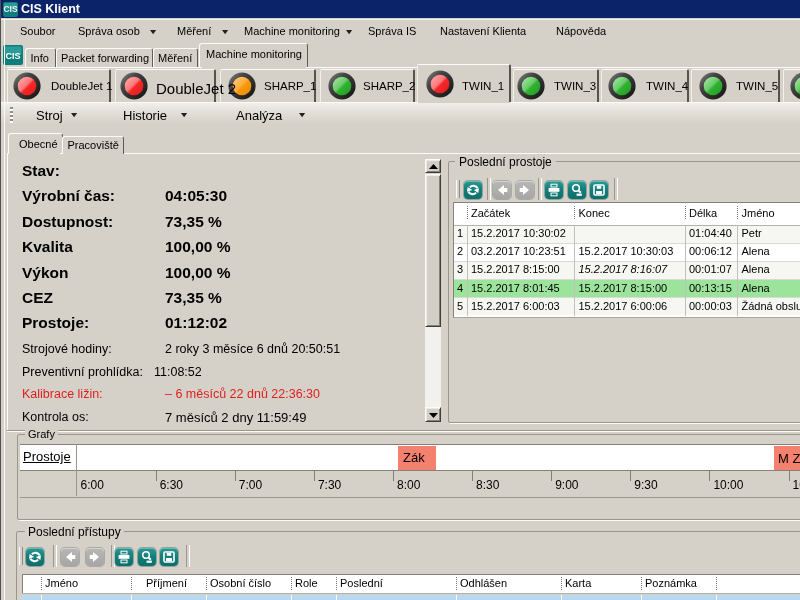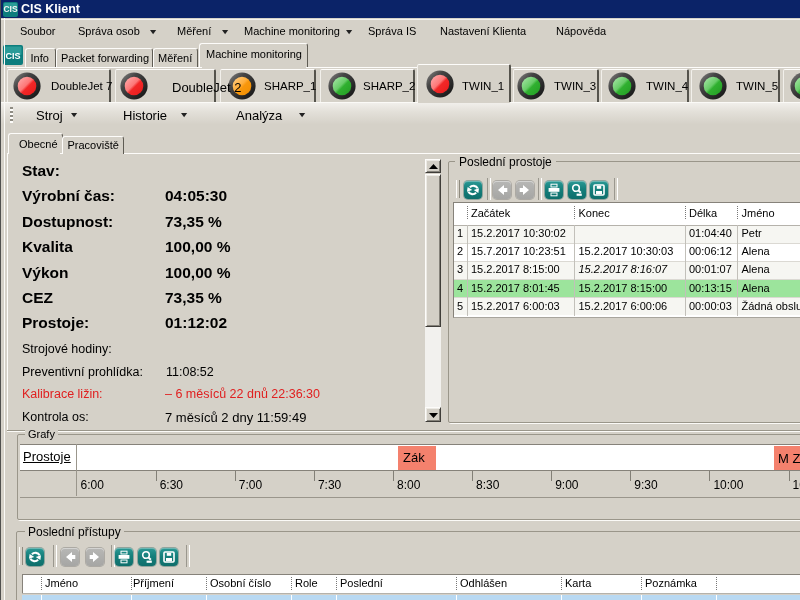--- a/index.html
+++ b/index.html
@@ -136,22 +136,22 @@
       <circle cx="14" cy="14" r="9.3" fill="url(#lgrn)"></circle>
     </svg>
   <svg class="abs" style="left:699px;top:72px" width="28" height="28">
       <circle cx="14" cy="14" r="13.6" fill="url(#rg)"></circle>
       <circle cx="14" cy="14" r="9.3" fill="url(#lgrn)"></circle>
     </svg>
   <svg class="abs" style="left:790px;top:72px" width="28" height="28">
       <circle cx="14" cy="14" r="13.6" fill="url(#rg)"></circle>
       <circle cx="14" cy="14" r="9.3" fill="url(#lgrn)"></circle>
     </svg>
-  <div class="txt" style="left:51px;top:80px;font-size:11.5px;">DoubleJet 7</div>
-  <div class="txt" style="left:156px;top:80px;font-size:13px;margin-left:16px;">DoubleJet 2</div>
+  <div class="txt" style="left:51px;top:80px;font-size:11.5px;">DoubleJet 1</div>
+  <div class="txt" style="left:156px;top:80px;font-size:15px;">DoubleJet 2</div>
   <div class="txt" style="left:264px;top:80px;font-size:11.5px;">SHARP_1</div>
   <div class="txt" style="left:363px;top:80px;font-size:11.5px;">SHARP_2</div>
   <div class="txt" style="left:462px;top:80px;font-size:11.5px;">TWIN_1</div>
   <div class="txt" style="left:554px;top:80px;font-size:11.5px;">TWIN_3</div>
   <div class="txt" style="left:646px;top:80px;font-size:11.5px;">TWIN_4</div>
   <div class="txt" style="left:736px;top:80px;font-size:11.5px;">TWIN_5</div>
   <div class="hline" style="left:0;top:102px;width:800px;background:#fbfaf7;"></div>
   <div class="hline" style="left:418px;top:102px;width:92px;background:#d5d1c8;"></div>
 
   <div class="abs" style="left:0;top:103px;width:800px;height:25px;background:linear-gradient(180deg,#f1efeb 0%,#e3e0d9 35%,#d5d1c8 85%);"></div>
@@ -184,22 +184,23 @@
   <div class="txt" style="left:165px;top:212.5px;font-size:15.5px;font-weight:bold;">73,35 %</div>
   <div class="txt" style="left:22px;top:238px;font-size:15.5px;font-weight:bold;">Kvalita</div>
   <div class="txt" style="left:165px;top:238px;font-size:15.5px;font-weight:bold;">100,00 %</div>
   <div class="txt" style="left:22px;top:263.5px;font-size:15.5px;font-weight:bold;">Výkon</div>
   <div class="txt" style="left:165px;top:263.5px;font-size:15.5px;font-weight:bold;">100,00 %</div>
   <div class="txt" style="left:22px;top:289px;font-size:15.5px;font-weight:bold;">CEZ</div>
   <div class="txt" style="left:165px;top:289px;font-size:15.5px;font-weight:bold;">73,35 %</div>
   <div class="txt" style="left:22px;top:314px;font-size:15.5px;font-weight:bold;">Prostoje:</div>
   <div class="txt" style="left:165px;top:314px;font-size:15.5px;font-weight:bold;">01:12:02</div>
   <div class="txt" style="left:22px;top:342px;font-size:12.5px;">Strojové hodiny:</div>
+  <div class="txt" style="left:165px;top:342px;font-size:12.5px;">2 roky 3 měsíce 6 dnů 20:50:51</div>
   <div class="txt" style="left:22px;top:364.5px;font-size:12.5px;">Preventivní prohlídka:</div>
-  <div class="txt" style="left:166px;top:364.5px;font-size:12.5px;">11:08:52</div>
+  <div class="txt" style="left:154px;top:364.5px;font-size:12.5px;">11:08:52</div>
   <div class="txt" style="left:22px;top:387px;font-size:12.5px;color:#e02020;">Kalibrace ližin:</div>
   <div class="txt" style="left:165px;top:387px;font-size:12.5px;color:#e02020;">– 6 měsíců 22 dnů 22:36:30</div>
   <div class="txt" style="left:22px;top:409.5px;font-size:12.5px;">Kontrola os:</div>
   <div class="txt" style="left:165px;top:409.5px;font-size:13px;">7 měsíců 2 dny 11:59:49</div>
 
   <div class="sbtn" style="left:425px;top:159px;height:14px;"></div>
   <svg class="abs" style="left:429px;top:164px" width="9" height="5">
       <path d="M4.5 0 L9 5 L0 5 Z" fill="#000"></path>
     </svg>
   <div class="sbtn" style="left:425px;top:174px;height:153px;"></div>
@@ -280,21 +281,21 @@
   <div class="hdots" style="left:737px;top:206px;"></div>
   <div class="cell" style="left:471px;top:207px;">Začátek</div>
   <div class="cell" style="left:578.5px;top:207px;">Konec</div>
   <div class="cell" style="left:689px;top:207px;">Délka</div>
   <div class="cell" style="left:741.5px;top:207px;">Jméno</div>
   <div class="cell" style="left:457px;top:227px;">1</div>
   <div class="cell" style="left:471px;top:227px;">15.2.2017 10:30:02</div>
   <div class="cell" style="left:689px;top:227px;">01:04:40</div>
   <div class="cell" style="left:741.5px;top:227px;">Petr</div>
   <div class="cell" style="left:457px;top:245.2px;">2</div>
-  <div class="cell" style="left:471px;top:245.2px;">15.7.2017 10:23:51</div>
+  <div class="cell" style="left:471px;top:245.2px;">03.2.2017 10:23:51</div>
   <div class="cell" style="left:578.5px;top:245.2px;">15.2.2017 10:30:03</div>
   <div class="cell" style="left:689px;top:245.2px;">00:06:12</div>
   <div class="cell" style="left:741.5px;top:245.2px;">Alena</div>
   <div class="cell" style="left:457px;top:263.4px;">3</div>
   <div class="cell" style="left:471px;top:263.4px;">15.2.2017 8:15:00</div>
   <div class="cell" style="left:578.5px;top:263.4px;font-style:italic;">15.2.2017 8:16:07</div>
   <div class="cell" style="left:689px;top:263.4px;">00:01:07</div>
   <div class="cell" style="left:741.5px;top:263.4px;">Alena</div>
   <div class="cell" style="left:457px;top:281.6px;">4</div>
   <div class="cell" style="left:471px;top:281.6px;">15.2.2017 8:01:45</div>
@@ -389,21 +390,21 @@
   <div class="hdots" style="left:40.5px;top:577px;"></div>
   <div class="hdots" style="left:130.5px;top:577px;"></div>
   <div class="hdots" style="left:205.5px;top:577px;"></div>
   <div class="hdots" style="left:290.5px;top:577px;"></div>
   <div class="hdots" style="left:335.5px;top:577px;"></div>
   <div class="hdots" style="left:455.5px;top:577px;"></div>
   <div class="hdots" style="left:560.5px;top:577px;"></div>
   <div class="hdots" style="left:640.5px;top:577px;"></div>
   <div class="hdots" style="left:715.5px;top:577px;"></div>
   <div class="cell" style="left:45px;top:576.5px;">Jméno</div>
-  <div class="cell" style="left:133px;top:576.5px;">Příjmení</div>
+  <div class="cell" style="left:146px;top:576.5px;">Příjmení</div>
   <div class="cell" style="left:210px;top:576.5px;">Osobní číslo</div>
   <div class="cell" style="left:295px;top:576.5px;">Role</div>
   <div class="cell" style="left:340px;top:576.5px;">Poslední</div>
   <div class="cell" style="left:460px;top:576.5px;">Odhlášen</div>
   <div class="cell" style="left:565px;top:576.5px;">Karta</div>
   <div class="cell" style="left:645px;top:576.5px;">Poznámka</div>
   <div class="hline" style="left:22px;top:593px;width:778px;background:#b5b2ab;"></div>
   <div class="abs" style="left:22px;top:594.5px;width:778px;height:5.5px;background:#b9d9f2;"></div>
   <div class="vline" style="left:40.5px;top:594.5px;height:5.5px;background:#fff;"></div>
   <div class="vline" style="left:130.5px;top:594.5px;height:5.5px;background:#fff;"></div>

